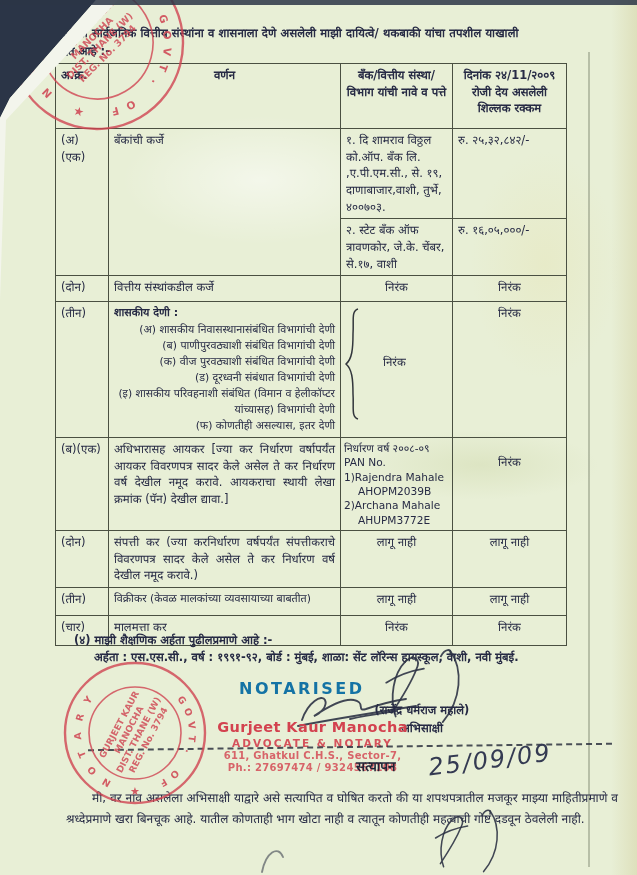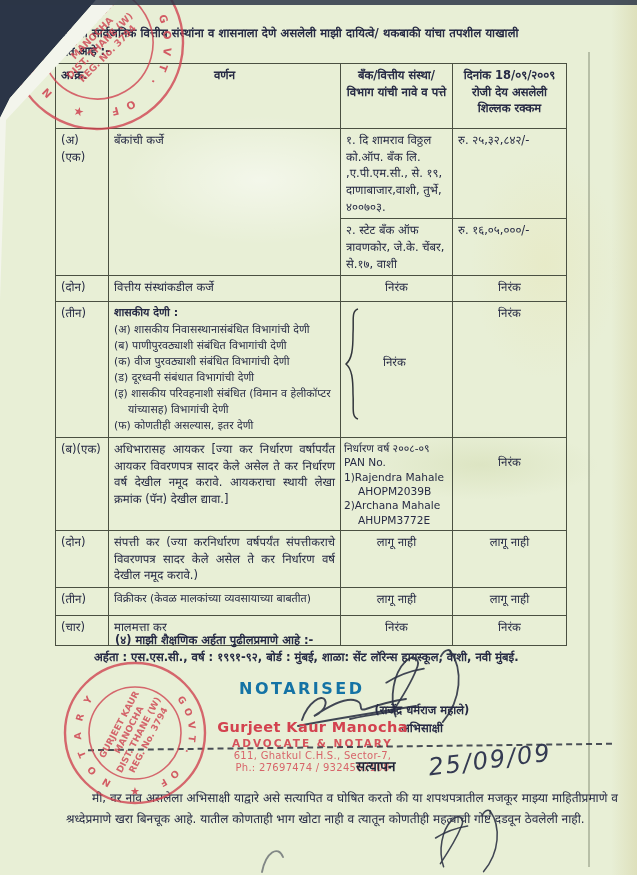--- a/index.html
+++ b/index.html
@@ -26,37 +26,37 @@
   table.doc{position:absolute;left:55px;top:63px;width:511px;border-collapse:collapse;table-layout:fixed;
     border:1.8px solid #3d4438;}
   table.doc td{border:1.2px solid #4a5042;vertical-align:top;padding:3px 5px;font-size:11.5px;line-height:1.45;
     overflow:hidden;}
   td.hb{font-weight:700;text-align:center;line-height:1.5;}
   td.sr{font-size:11px;padding-left:3px;padding-right:1px;}
   td.center{text-align:center;}
   td.vmid{vertical-align:middle;}
   td.bank{font-size:11px;line-height:1.5;}
   td.amt{font-size:11.5px;padding-left:6px;}
-  .list-item{padding-left:14px;text-indent:-14px;font-size:10.8px;line-height:1.48;}
+  .list-item{padding-left:14px;text-indent:-14px;font-size:10.8px;line-height:1.48;text-align:right;}
   .list-title{font-size:11px;font-weight:600;margin-bottom:1px;}
   .just{text-align:justify;font-size:10.8px;line-height:1.62;}
   .pan-line{font-size:10.6px;line-height:1.35;white-space:nowrap;}
   .pan-ind{padding-left:14px;}
   td.rel{position:relative;}
   .brace-wrap{position:absolute;left:3px;top:5px;}
   .nirank-mid{position:absolute;left:42px;top:52px;font-size:11.5px;}
 
-  .sec4-line1{position:absolute;left:74px;top:632px;font-size:11.5px;font-weight:600;margin-left:41px;}
+  .sec4-line1{position:absolute;left:74px;top:632px;font-size:11.5px;font-weight:600;}
   .sec4-line2{position:absolute;left:94px;top:649px;font-size:11.5px;font-weight:600;white-space:nowrap;}
   .notarised{position:absolute;left:239px;top:679px;font-size:16px;font-weight:bold;letter-spacing:2.5px;
     color:#0369a1;opacity:.92;}
   .notary-block{position:absolute;left:200px;top:719px;width:225px;text-align:center;color:#d3424f;}
   .notary-name{font-size:14.5px;font-weight:bold;letter-spacing:.4px;}
   .notary-title{font-size:10.5px;font-weight:bold;letter-spacing:2px;margin-top:2px;opacity:.9;}
-  .notary-addr{font-size:10px;font-weight:normal;margin-top:1px;opacity:.8;letter-spacing:.3px;}
+  .notary-addr{font-size:10px;font-weight:bold;margin-top:1px;opacity:.8;letter-spacing:.3px;}
   .dashline{position:absolute;left:88px;top:746px;width:524px;border-top:2px dashed #2e3340;
     transform:rotate(-.7deg);opacity:.85;}
   .satyapan{position:absolute;left:356px;top:757px;font-size:13.5px;font-weight:bold;color:#1f2336;}
   .handdate{position:absolute;left:428px;top:746px;font-size:24px;font-style:italic;color:#343a52;
     transform:rotate(-7deg);letter-spacing:2px;}
   .deponent{position:absolute;left:362px;top:702px;width:120px;text-align:center;}
   .deponent .nm{font-size:11.5px;font-weight:600;white-space:nowrap;}
   .deponent .rl{font-size:11.5px;font-weight:600;margin-top:3px;}
   .declaration{position:absolute;left:66px;top:788px;width:552px;font-size:12px;line-height:1.78;
     text-align:justify;text-indent:26px;}
@@ -83,21 +83,21 @@
         <col style="width:53px">
         <col style="width:232px">
         <col style="width:112px">
         <col style="width:114px">
       </colgroup>
     <tbody>
         <tr style="height:65px">
       <td class="hb" style="text-align:left;">अ.क्र.</td>
       <td class="hb">वर्णन</td>
       <td class="hb">बँक/वित्तीय संस्था/ विभाग यांची नावे व पत्ते</td>
-      <td class="hb">दिनांक 18/०९/२००९ रोजी देय असलेली शिल्लक रक्कम</td>
+      <td class="hb">दिनांक २४/11/२००९ रोजी देय असलेली शिल्लक रक्कम</td>
     </tr>
     <tr style="height:85px">
       <td class="sr" rowspan="2">(अ) (एक)</td>
       <td rowspan="2">बँकांची कर्जे</td>
       <td class="bank">१. दि शामराव विठ्ठल को.ऑप. बँक लि. ,ए.पी.एम.सी., से. १९, दाणाबाजार,वाशी, तुर्भे, ४००७०३.</td>
       <td class="amt">रु. २५,३२,८४२/-</td>
     </tr>
     <tr style="height:56px">
       <td class="bank">२. स्टेट बँक ऑफ त्रावणकोर, जे.के. चेंबर, से.१७, वाशी</td>
       <td class="amt">रु. १६,०५,०००/-</td>

